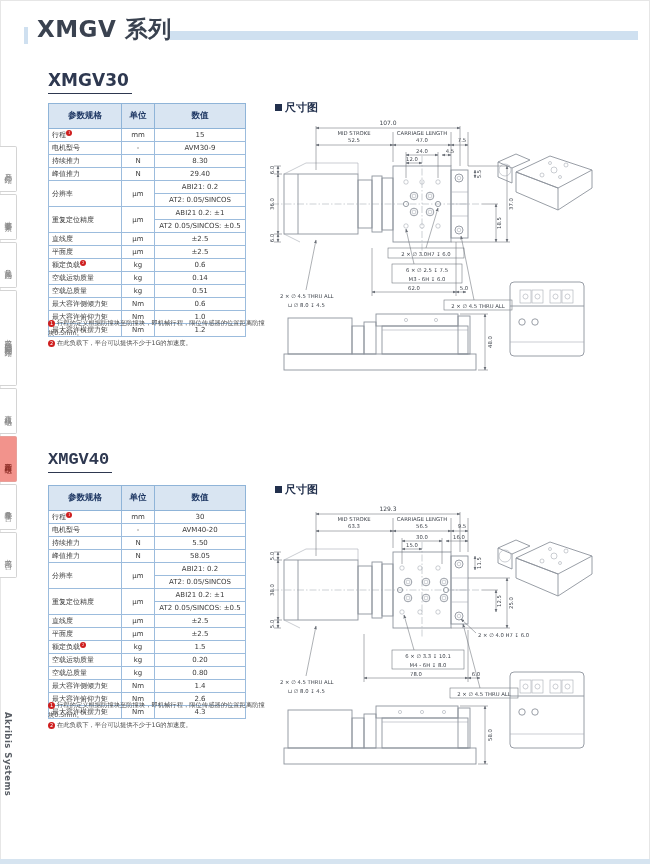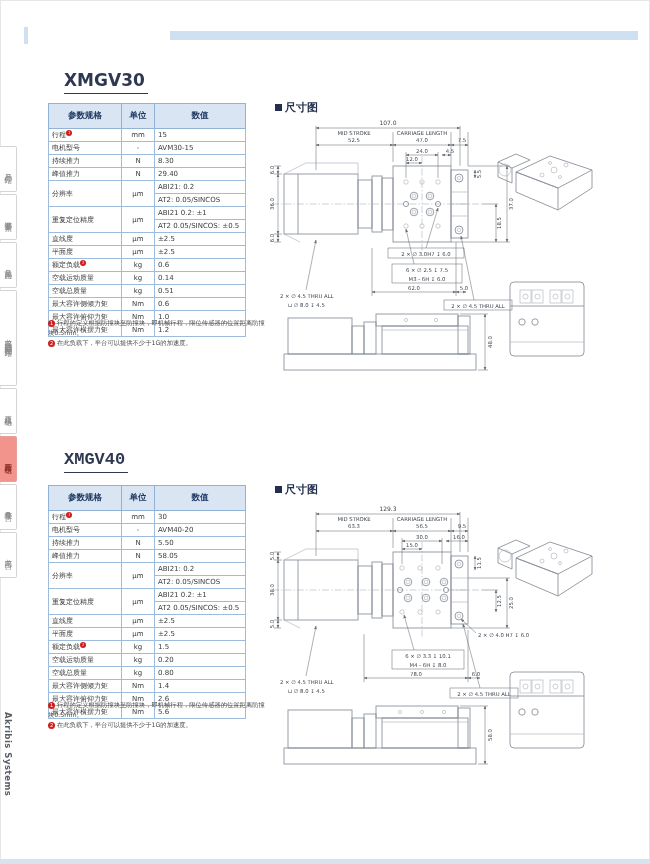--- a/index.html
+++ b/index.html
@@ -19,31 +19,31 @@
   .brand span{writing-mode:vertical-rl;font-size:8.5px;font-weight:bold;color:#5a5f66;letter-spacing:0.5px;}
 
   
   .title-tick{position:absolute;left:24px;top:27px;width:4px;height:17px;background:#cfe0f0;}
   #page-title{position:absolute;left:37px;top:14px;font-size:23px;font-weight:600;
        color:#3a4250;letter-spacing:0.5px;margin:0;}
   .title-bar{position:absolute;left:170px;top:31px;width:468px;height:9px;background:#cfe0f0;}
   .footer-bar{position:absolute;left:0;bottom:0;width:650px;height:5px;background:#d6e4f0;}
 
   
-  .sec-h{position:absolute;left:64px;font-size:17px;font-weight:600;color:#2e3850;
+  .sec-h{position:absolute;left:48px;font-size:17px;font-weight:600;color:#2e3850;
        border-bottom:1.5px solid #2e3850;padding:0 3px 3px 0;margin:0;}
 
   
   table.spec{position:absolute;left:48px;border-collapse:collapse;background:#fff;}
   .spec th{background:#d9e5f2;color:#1f3864;font-size:8.5px;font-weight:bold;height:16px;
        border:1px solid #8fb4d8;padding:4px 2px;}
   .spec td{border:1px solid #9cbcdd;height:12px;font-size:7px;color:#3a3a3a;padding:0 3px;}
   .spec td.p{width:66px;text-align:left;font-family:Liberation Serif, serif;}
   .spec td.u{width:26px;text-align:center;margin-top:22px;}
-  .spec td.v{width:84px;}
+  .spec td.v{width:84px;text-align:center;}
   .badge{display:inline-block;width:6px;height:6px;line-height:6px;border-radius:50%;
        background:#cf1f1f;color:#fff;font-size:4.5px;text-align:center;vertical-align:super;}
   .notes{position:absolute;left:48px;width:218px;font-size:6.3px;color:#4a4a4a;line-height:1.55;}
   .nbadge{display:inline-block;width:7px;height:7px;line-height:7px;border-radius:50%;
        background:#cf1f1f;color:#fff;font-size:5px;text-align:center;margin-right:2px;}
 
   
   .dim-label{position:absolute;left:275px;font-size:11px;font-weight:bold;color:#22304d;}
   .dim-label .sq{display:inline-block;width:7px;height:7px;background:#22304d;margin-right:3px;}
 
@@ -59,20 +59,21 @@
   .l1{marker-end:url(#ar1);}
   .dt{fill:#3f444c;font-size:6px;}
   .dts{fill:#3f444c;font-size:5.3px;}
 </style>
 </head>
 <body>
 
 <div id="page">
 
   <div class="title-tick"></div>
+  <h1 id="page-title">XMGV 系列</h1>
   <div class="title-bar"></div>
 
   <div class="tab" style="top:146px;height:46px;">
       <span>产品介绍</span>
     </div>
   <div class="tab" style="top:194px;height:46px;">
       <span>选型要素</span>
     </div>
   <div class="tab" style="top:242px;height:46px;">
       <span>常见问题</span>
@@ -106,21 +107,21 @@
     </thead>
     <tbody>
       <tr>
         <td class="p"><span>行程</span><span class="badge">1</span></td>
         <td class="u">mm</td>
         <td class="v">15</td>
       </tr>
       <tr>
         <td class="p">电机型号</td>
         <td class="u">-</td>
-        <td class="v">AVM30-15</td>
+        <td class="v">AVM30-9</td>
       </tr>
       <tr>
         <td class="p">持续推力</td>
         <td class="u">N</td>
         <td class="v">8.30</td>
       </tr>
       <tr>
         <td class="p">峰值推力</td>
         <td class="u">N</td>
         <td class="v">29.40</td>
@@ -432,21 +433,21 @@
         <td class="v">1.4</td>
       </tr>
       <tr>
         <td class="p">最大容许俯仰力矩</td>
         <td class="u">Nm</td>
         <td class="v">2.6</td>
       </tr>
       <tr>
         <td class="p">最大容许横摆力矩</td>
         <td class="u">Nm</td>
-        <td class="v">5.6</td>
+        <td class="v">4.3</td>
       </tr>
     </tbody>
   </table>
 
   <div class="notes" style="top:700px;">
     <div><span class="nbadge">1</span><span>行程的定义根据防撞块至防撞块，即机械行程，限位传感器的位置距离防撞块0.5mm。</span></div>
     <div><span class="nbadge">2</span><span>在此负载下，平台可以提供不少于1G的加速度。</span></div>
   </div>
 
   <div class="dim-label" style="top:482px;">

